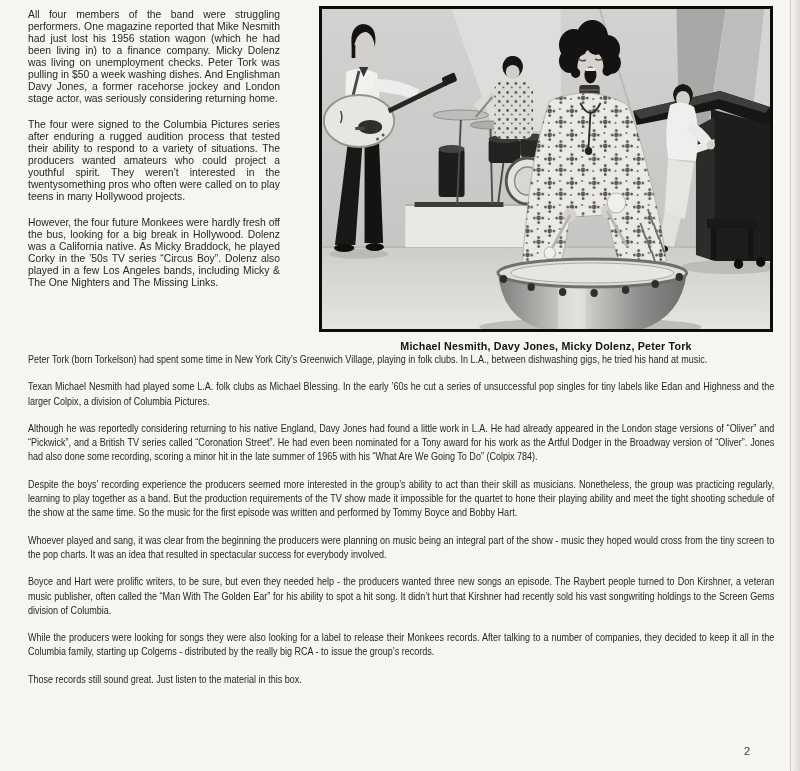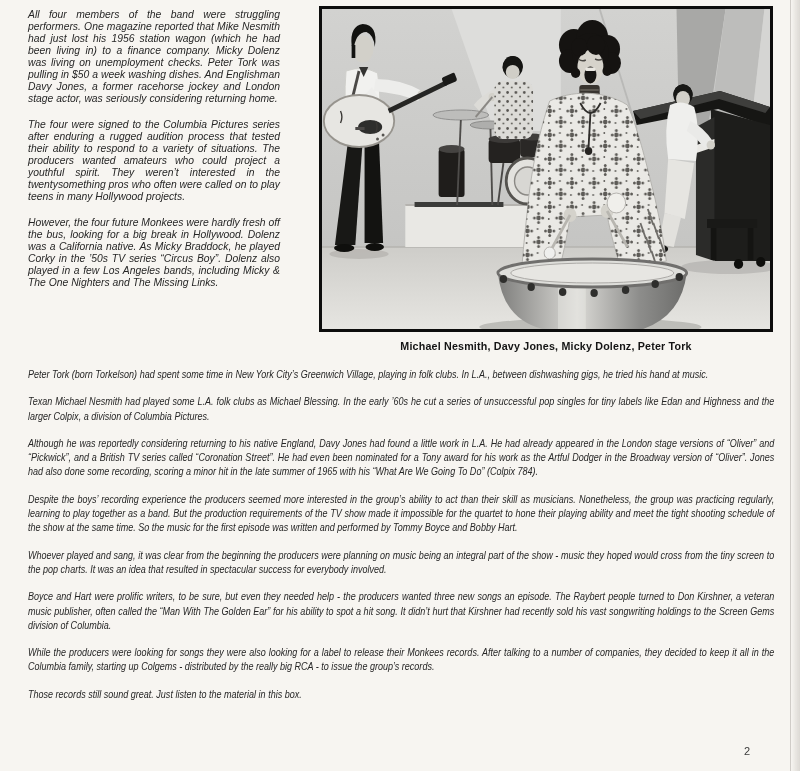--- a/index.html
+++ b/index.html
@@ -2,31 +2,31 @@
 <html><head>
 <meta charset="utf-8">
 <style>
   * { margin:0; padding:0; box-sizing:border-box; }
   html,body { width:800px; }
   body { font-family:"Liberation Sans", sans-serif; background:#e8e6e2; }
   .page { position:relative; width:800px; height:771px; background:#f7f5f1; overflow:hidden; color:#242424; }
   .content { padding:6px 27px 0 28px; }
   .top { display:flex; align-items:flex-start; }
 
-  .left-column { flex:0 0 252px; padding-top:2px; overflow:visible;font-style:italic; }
+  .left-column { flex:0 0 252px; padding-top:2px; overflow:visible; }
   .left-inner { width:280px; transform:scaleX(0.9); transform-origin:0 0; }
   .left-inner p { font-size:11.5px; line-height:12px; text-align:justify; margin-bottom:14px; color:#262626; }
 
   .photo-block { flex:1; margin-left:11px; }
   .photo-frame { border:3px solid #0d0d0d; height:326px; background:#cbcbc9; }
   .photo-frame svg { display:block; width:100%; height:100%; }
   .caption { margin-top:8px; text-align:center; font-weight:bold; font-size:11.5px;
              letter-spacing:.2px; color:#141414; transform:scaleX(0.93); transform-origin:center top; }
 
-  .body-text { margin-top:15px; overflow:visible;font-style:italic; }
+  .body-text { margin-top:0; overflow:visible; }
   .body-inner { width:910px; transform:scaleX(0.82); transform-origin:0 0; }
   .body-inner p { font-size:11px; line-height:14.3px; margin-bottom:13px; text-align:justify; color:#262626; }
 
   .page-number { position:absolute; top:745px; right:50px; font-size:11px; color:#3c3c3c; }
   .scan-edge { position:absolute; top:0; right:0; width:10px; height:100%;
                background:linear-gradient(to right, rgba(110,105,95,0), rgba(110,105,95,0.20));
                border-left:1px solid rgba(90,85,75,0.10); pointer-events:none; }
 </style>
 </head>
 <body>

